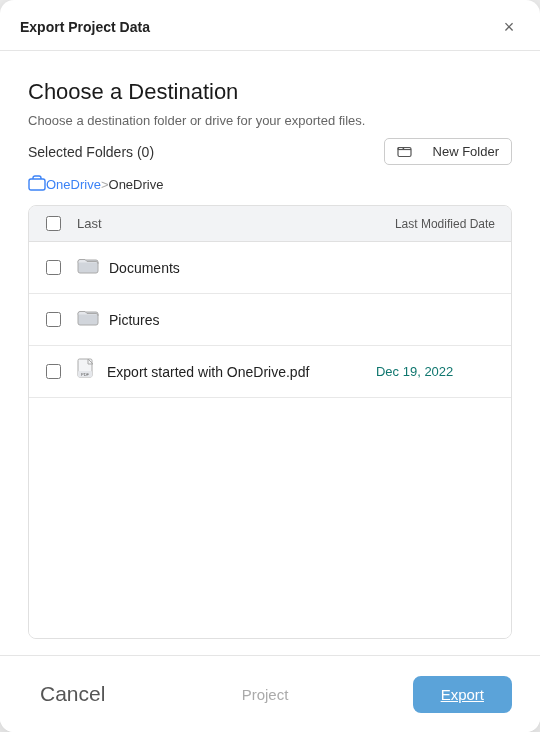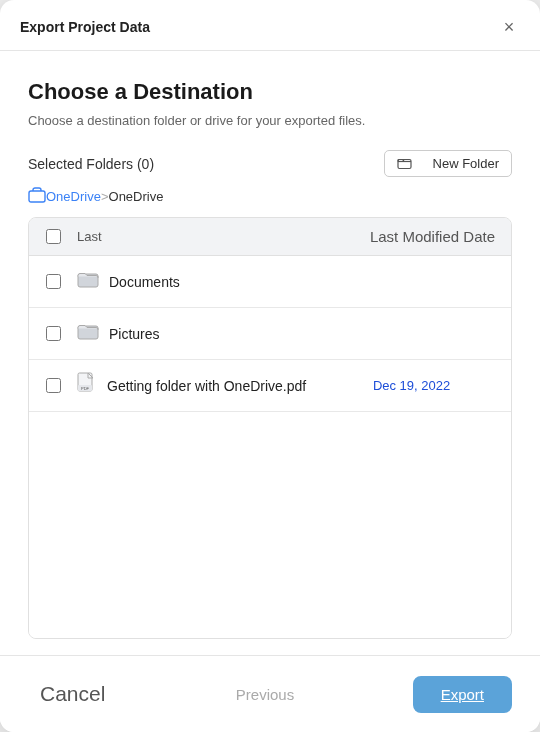--- a/index.html
+++ b/index.html
@@ -49,28 +49,28 @@
     }
     .dialog-body {
       flex: 1;
       padding: 28px 28px 16px 28px;
       overflow: hidden;
       display: flex;
       flex-direction: column;
     }
     .section-title {
       font-size: 22px;
-      font-weight: 700;
+      font-weight: 400;
       color: #1a1a1a;
       margin-bottom: 8px;
     }
     .section-subtitle {
       font-size: 13px;
       color: #666;
-      margin-bottom: 22px;
+      margin-bottom: 10px;
     }
     .toolbar {
       display: flex;
       align-items: center;
       justify-content: space-between;
       margin-bottom: 2px;
     }
     .selected-folders-label {
       font-size: 14px;
       color: #333;
@@ -131,21 +131,21 @@
       flex-shrink: 0;
     }
     .col-name {
       flex: 1;
       font-size: 13px;
       color: #555;
       font-weight: 500;
     }
     .col-date {
       width: 160px;
-      font-size: 15px;
+      font-size: 12px;
       color: #555;
       font-weight: 500;
       text-align: right;
       padding-right: 16px;
     }
     .file-row {
       display: flex;
       align-items: center;
       border-bottom: 1px solid #e8e8e8;
       padding: 12px 0;
@@ -159,21 +159,21 @@
     }
     .file-icon.folder { color: #888; }
     .file-icon.pdf { color: #888; }
     .file-name {
       font-size: 14px;
       color: #222;
     }
     .file-date {
       width: 160px;
       font-size: 13px;
-      color: #1d4ed8;
+      color: #0f766e;
       text-align: right;
       padding-right: 16px;
     }
     input[type="checkbox"] {
       width: 15px;
       height: 15px;
       accent-color: #3b82f6;
       cursor: pointer;
     }
     .dialog-footer {
@@ -300,26 +300,26 @@
         </div>
         <span class="file-icon pdf">
           <svg width="20" height="22" viewBox="0 0 20 22" fill="none">
             <rect x="1" y="1" width="14" height="18" rx="1.5" fill="#f3f4f6" stroke="#aaa" stroke-width="1"></rect>
             <path d="M11 1v5h5" stroke="#aaa" stroke-width="1" fill="none"></path>
             <path d="M11 1l5 5" stroke="#aaa" stroke-width="1"></path>
             <rect x="1" y="13" width="14" height="6" rx="1" fill="#e5e7eb"></rect>
             <text x="8" y="18" font-size="4" fill="#555" text-anchor="middle" font-family="sans-serif">PDF</text>
           </svg>
         </span>
-        <span class="file-name">Getting folder with OneDrive.pdf</span>
+        <span class="file-name">Export started with OneDrive.pdf</span>
         <span class="file-date">Dec 19, 2022</span>
       </div>
 
       <div class="empty-area"></div>
     </div>
   </div>
 
   <div class="dialog-footer">
     <button class="cancel-btn">Cancel</button>
-    <button class="previous-btn">Previous</button>
+    <button class="previous-btn">Project</button>
     <button class="export-btn">Export</button>
   </div>
 </div>
 
 </body></html>

